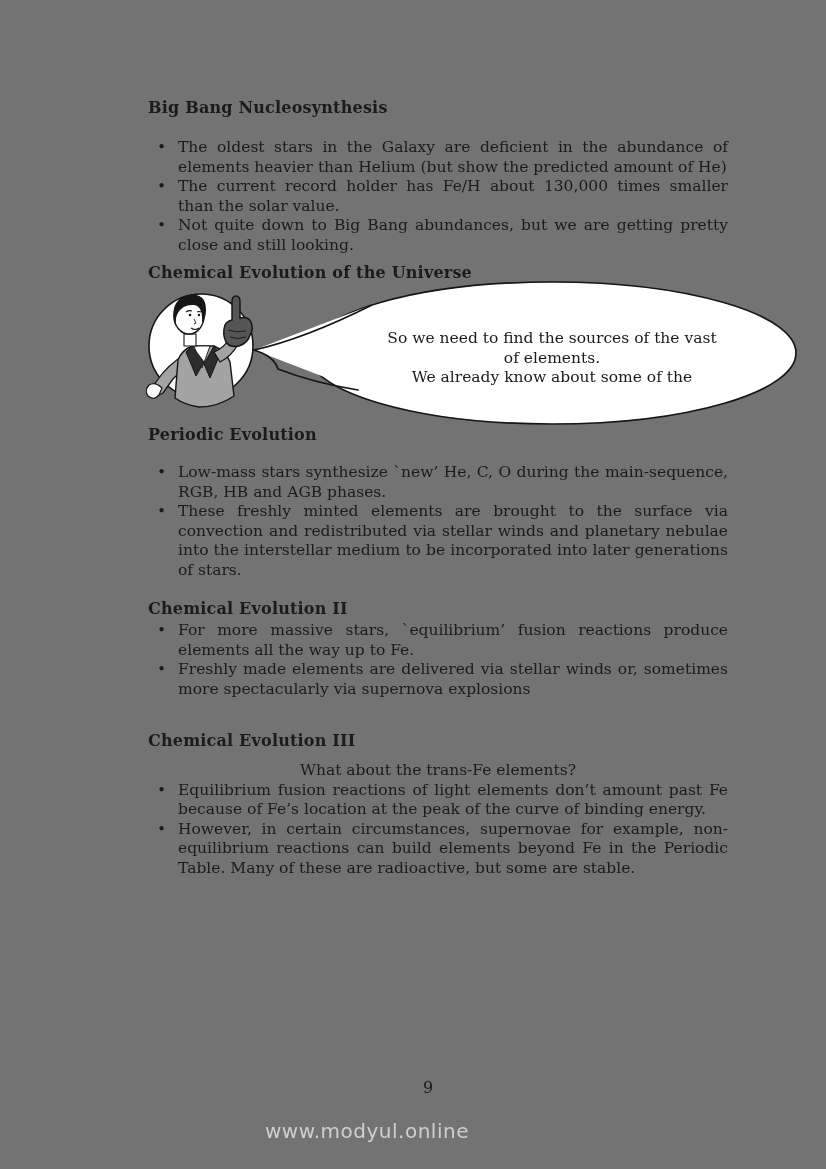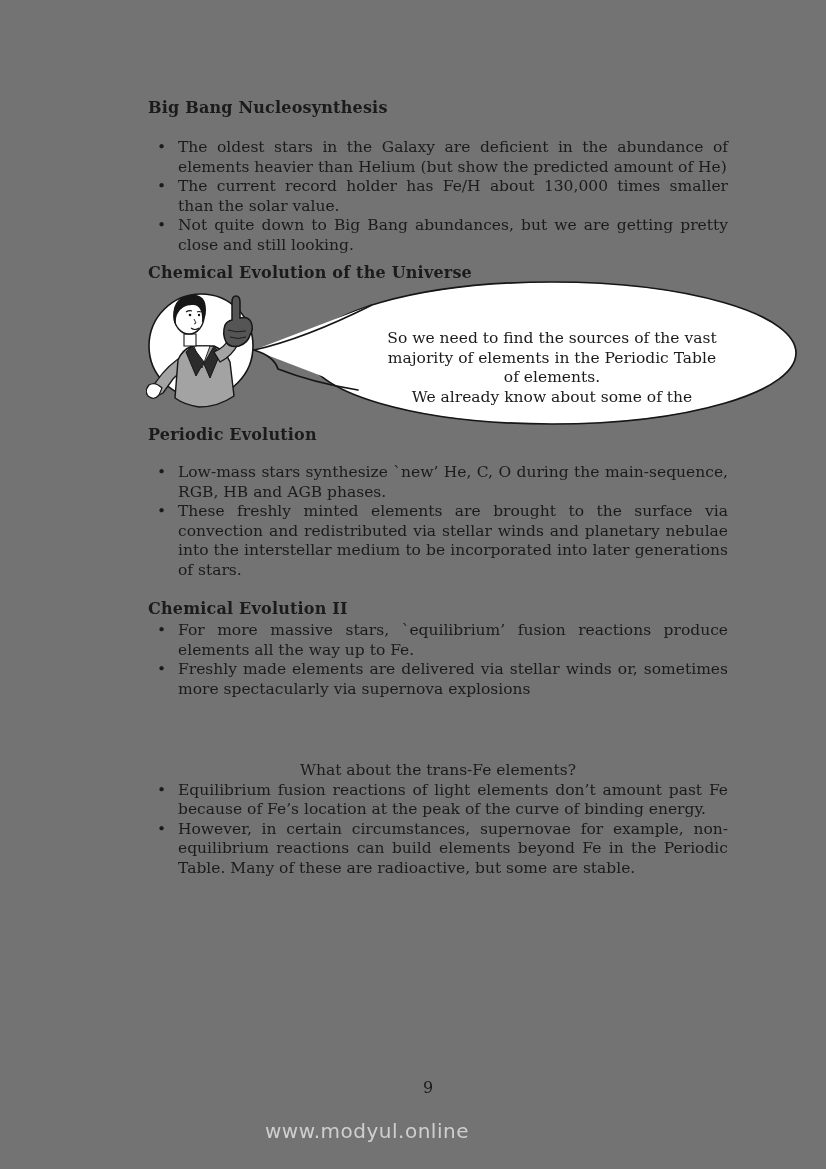--- a/index.html
+++ b/index.html
@@ -133,21 +133,20 @@
 
       <path d="M68 64 Q 78 60 84 50 L 92 56 Q 86 68 74 74 Z" fill="#a3a3a3" stroke="#161616" stroke-width="1.3"></path>
 
       <path d="M86 32 L 86 14 Q 86 8 90 8 Q 94 8 94 14 L 94 30 Q 102 28 105 34 Q 108 41 104 47 Q 102 55 93 58 Q 84 60 80 54 Q 76 46 79 37 Q 81 33 86 32 Z" fill="#555555" stroke="#161616" stroke-width="1.5"></path>
       <path d="M82 42 q 8 3 18 1" fill="none" stroke="#161616" stroke-width="0.9"></path>
       <path d="M84 49 q 8 3 16 0" fill="none" stroke="#161616" stroke-width="0.9"></path>
     </svg>
 
     <div id="bubble-text">
       <div>So we need to find the sources of the vast</div>
-      <div>majority of elements in the Periodic Table</div>
       <div>of elements.</div>
       <div>We already know about some of the</div>
     </div>
   </div>
 
   <div class="heading" style="top:425px">Periodic Evolution</div>
 
   <div class="textblock" style="top:463px">
     <div class="li">
       <span class="bullet">•</span>
@@ -165,20 +164,21 @@
     <div class="li">
       <span class="bullet">•</span>
       <span>For more massive stars, `equilibrium’ fusion reactions produce elements all the way up to Fe.</span>
     </div>
     <div class="li">
       <span class="bullet">•</span>
       <span>Freshly made elements are delivered via stellar winds or, sometimes more spectacularly via supernova explosions</span>
     </div>
   </div>
 
+  <div class="heading" style="top:731px">Chemical Evolution III</div>
 
   <div class="textblock" style="top:761px">
     <div class="intro">What about the trans-Fe elements?</div>
     <div class="li">
       <span class="bullet">•</span>
       <span>Equilibrium fusion reactions of light elements don’t amount past Fe because of Fe’s location at the peak of the curve of binding energy.</span>
     </div>
     <div class="li">
       <span class="bullet">•</span>
       <span>However, in certain circumstances, supernovae for example, non-equilibrium reactions can build elements beyond Fe in the Periodic Table. Many of these are radioactive, but some are stable.</span>

